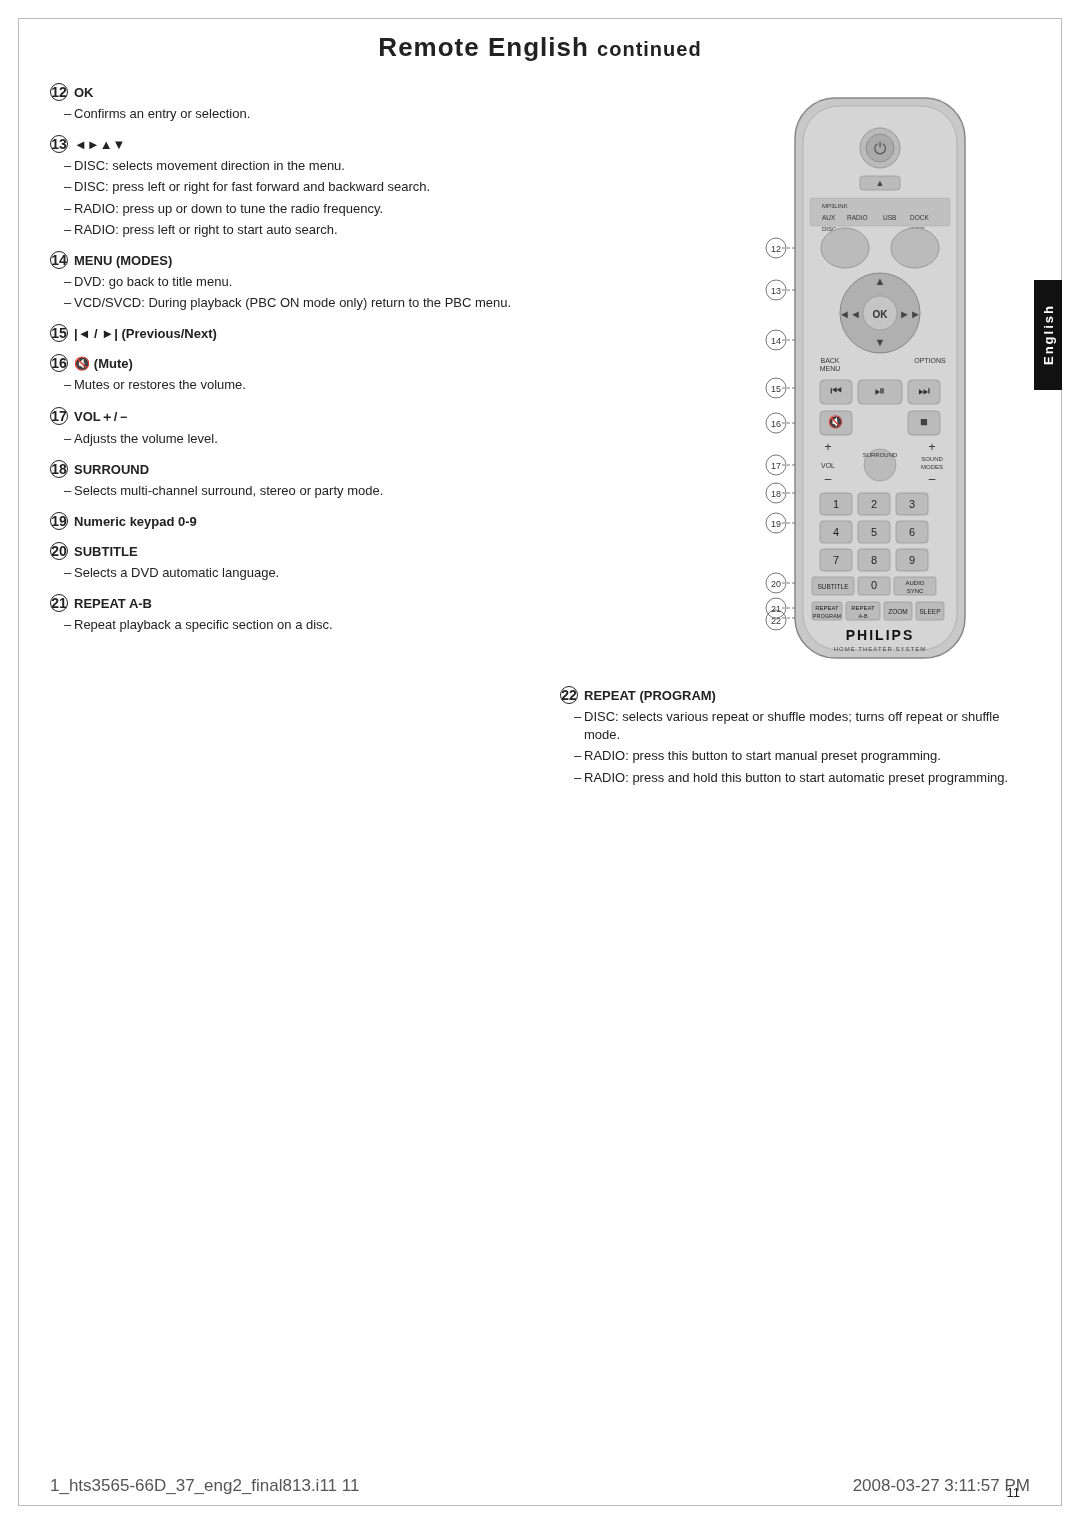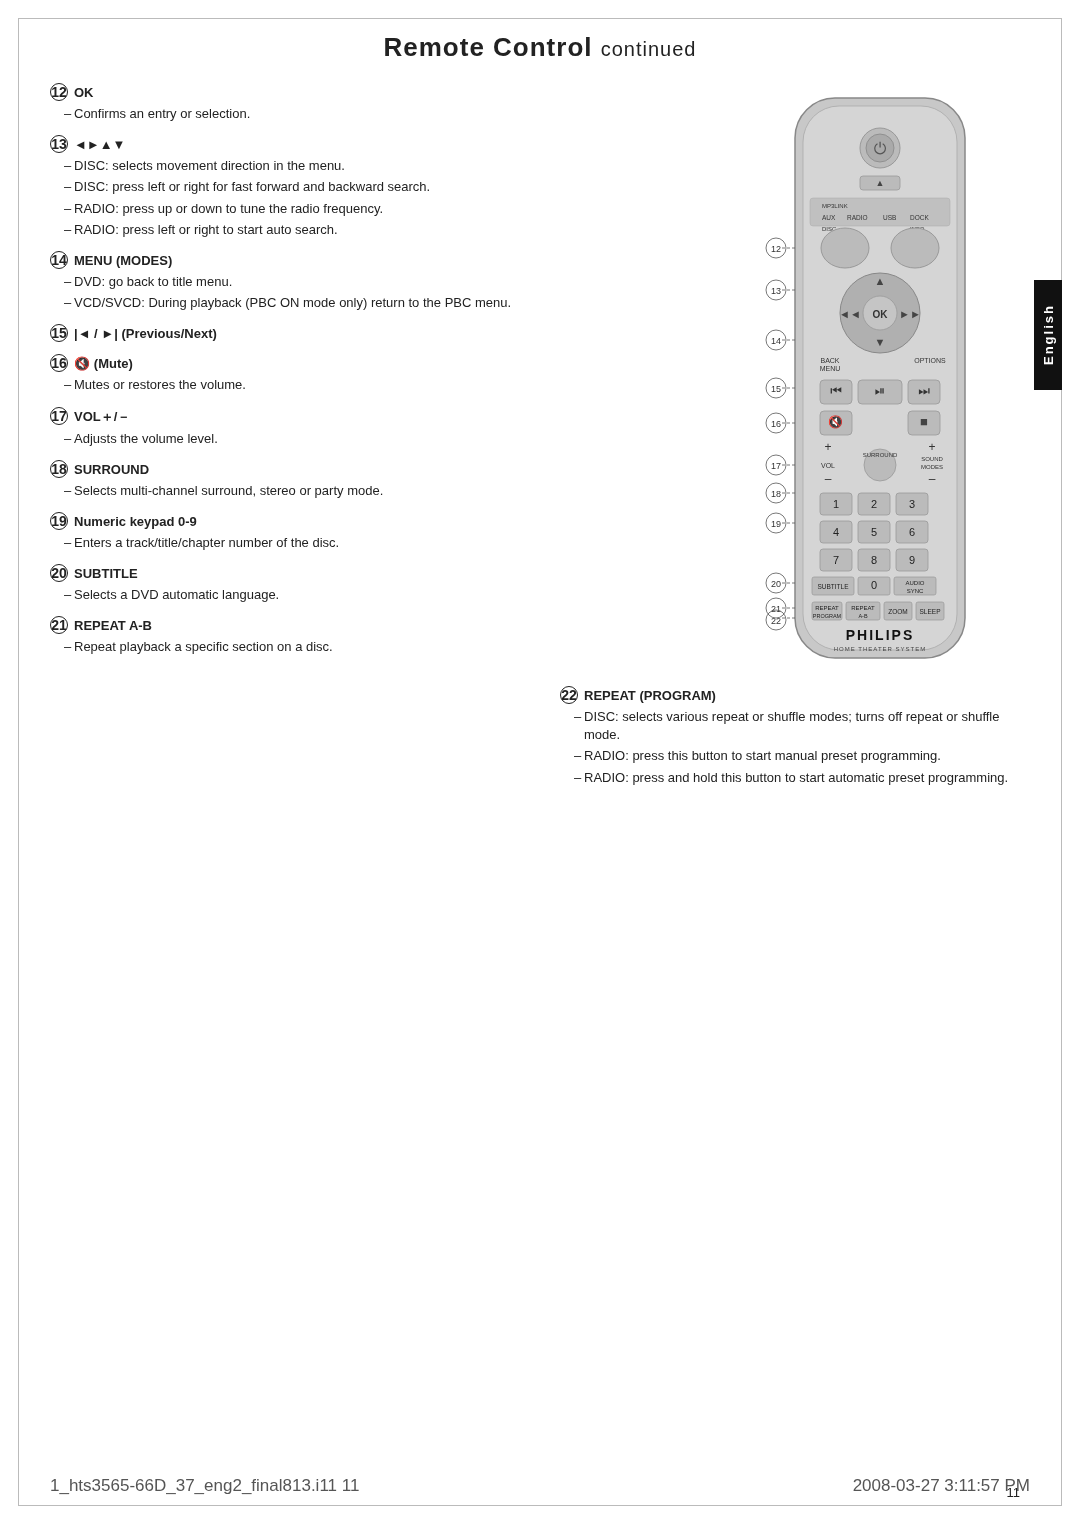--- a/index.html
+++ b/index.html
@@ -43,21 +43,21 @@
 
     
     .page-title {
       text-align: center;
       padding: 32px 60px 20px;
       font-size: 26px;
       font-weight: bold;
       letter-spacing: 1px;
     }
     .page-title span.continued {
-      font-weight: normal;
+      font-weight: bold;
       font-size: 20px;
     }
 
     
     .content-area {
       display: flex;
       padding: 0 50px 0 50px;
       gap: 30px;
     }
 
@@ -155,21 +155,21 @@
     .bottom-right { flex: 1; }
   </style>
 </head>
 <body>
 
 <div class="page-border"></div>
 
 <div class="english-tab">English</div>
 
 <div class="page-title">
-  <span>Remote Control</span>
+  <span>Remote English</span>
   <span class="continued"> <span>continued</span></span>
 </div>
 
 <div class="content-area">
 
   <div class="left-col">
 
     <div class="section">
       <div class="section-title">
         <span class="circle-num cn">12</span>
@@ -240,21 +240,20 @@
         <li>Selects multi-channel surround, stereo or party mode.</li>
       </ul>
     </div>
 
     <div class="section">
       <div class="section-title">
         <span class="circle-num cn">19</span>
         <span class="bold">Numeric keypad 0-9</span>
       </div>
       <ul class="bullet-list">
-        <li>Enters a track/title/chapter number of the disc.</li>
       </ul>
     </div>
 
     <div class="section">
       <div class="section-title">
         <span class="circle-num cn">20</span>
         <span class="bold">SUBTITLE</span>
       </div>
       <ul class="bullet-list">
         <li>Selects a DVD automatic language.</li>

